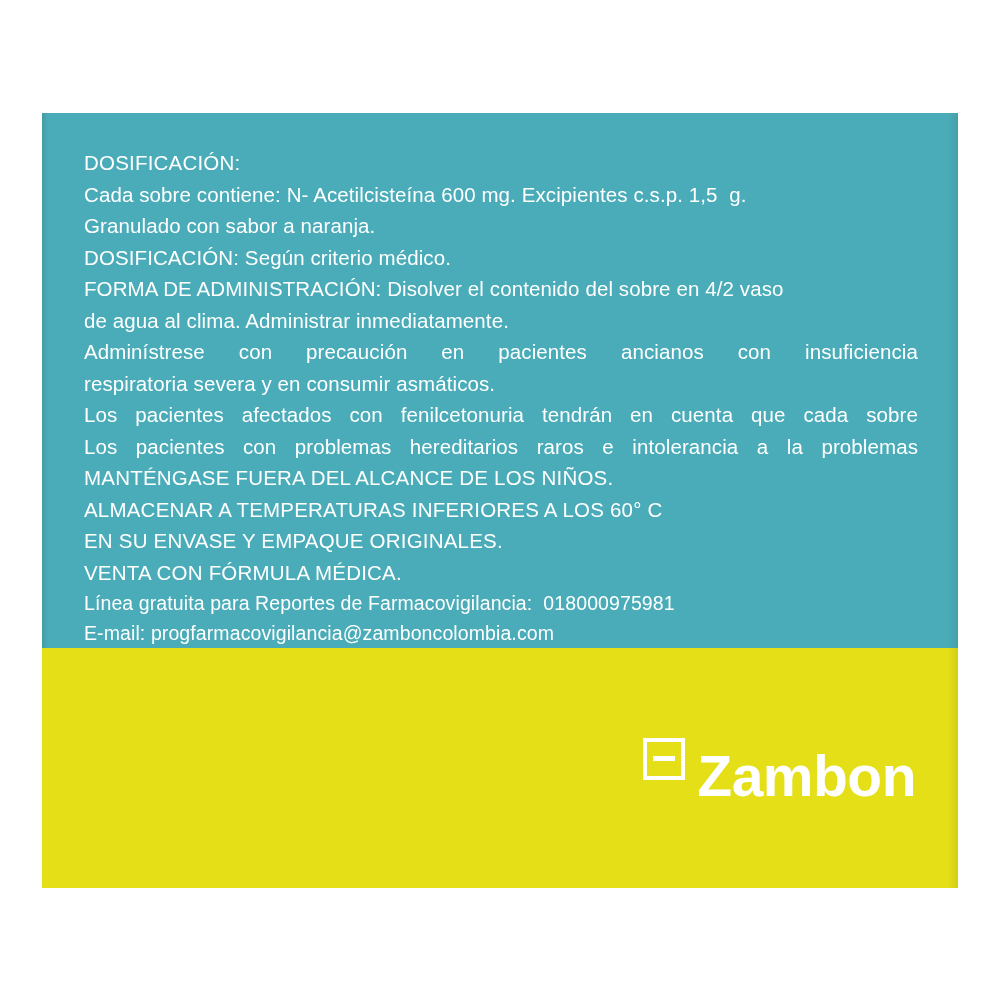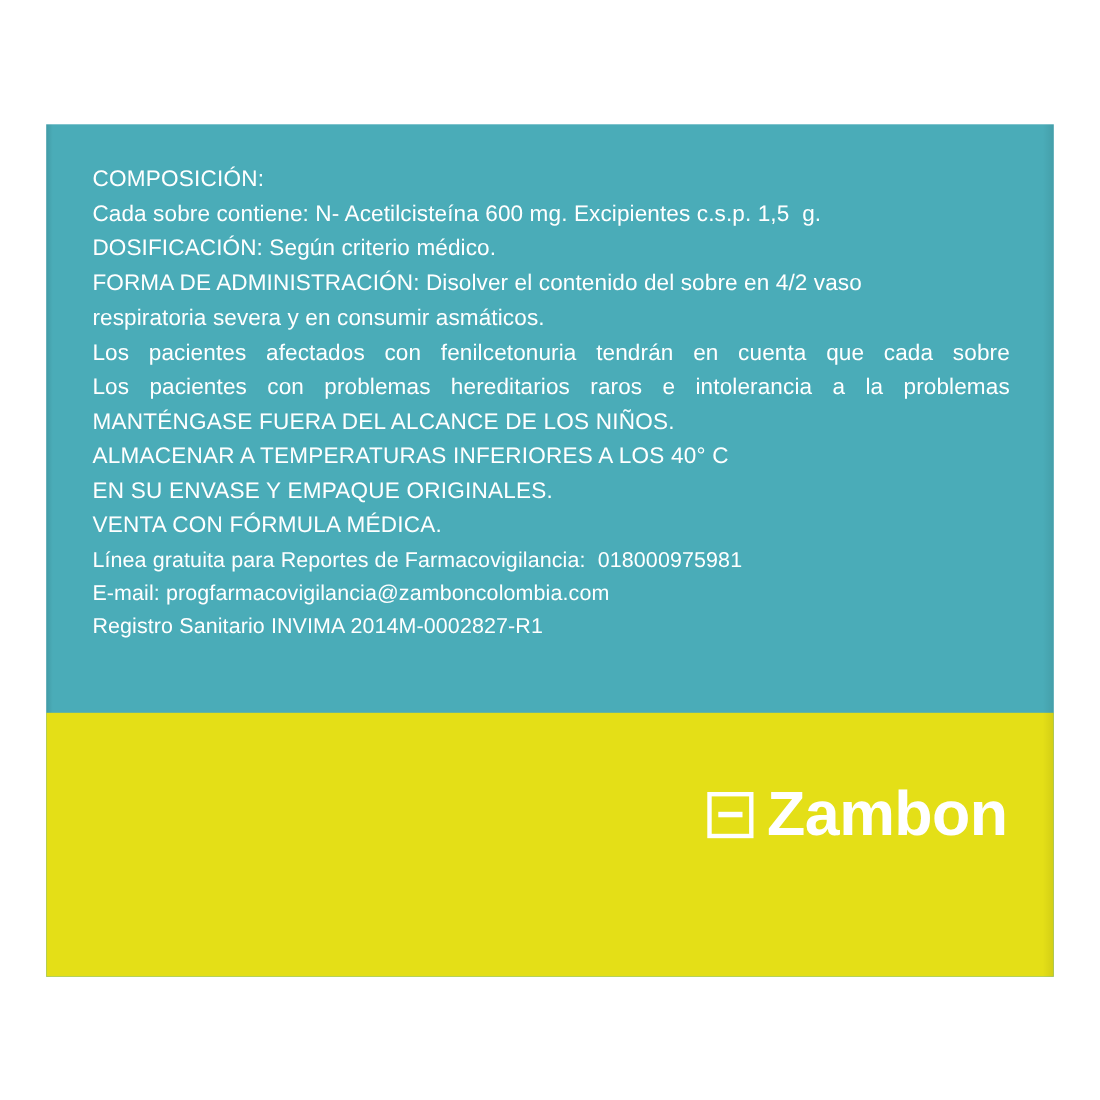--- a/index.html
+++ b/index.html
@@ -107,37 +107,41 @@
     top: 50%;
     margin-top: -2.5px;
   }
   #brand-name {
     color: #ffffff;
     font-size: 57px;
     font-weight: bold;
     letter-spacing: -0.5px;
     line-height: 1;
     font-family: "Liberation Sans", sans-serif;
+    margin-top: 36px;
   }
 </style>
 </head>
 <body>
 
 <div id="package">
 
   <div id="text-panel">
-    <div class="line caps">COMPOSICIÓN:</div>
+    <div class="line caps">DOSIFICACIÓN:</div>
     <div class="line">Cada sobre contiene: N- Acetilcisteína 600 mg. Excipientes c.s.p. 1,5  g.</div>
+    <div class="line">Granulado con sabor a naranja.</div>
     <div class="line">DOSIFICACIÓN: Según criterio médico.</div>
     <div class="line">FORMA DE ADMINISTRACIÓN: Disolver el contenido del sobre en 4/2 vaso</div>
+    <div class="line">de agua al clima. Administrar inmediatamente.</div>
+    <div class="line justify">Adminístrese con precaución en pacientes ancianos con insuficiencia</div>
     <div class="line">respiratoria severa y en consumir asmáticos.</div>
     <div class="line justify">Los pacientes afectados con fenilcetonuria tendrán en cuenta que cada sobre</div>
     <div class="line justify">Los pacientes con problemas hereditarios raros e intolerancia a la problemas</div>
     <div class="line caps">MANTÉNGASE FUERA DEL ALCANCE DE LOS NIÑOS.</div>
-    <div class="line caps">ALMACENAR A TEMPERATURAS INFERIORES A LOS 40° C</div>
+    <div class="line caps">ALMACENAR A TEMPERATURAS INFERIORES A LOS 60° C</div>
     <div class="line caps">EN SU ENVASE Y EMPAQUE ORIGINALES.</div>
     <div class="line caps">VENTA CON FÓRMULA MÉDICA.</div>
     <div class="line small-info">Línea gratuita para Reportes de Farmacovigilancia:  018000975981</div>
     <div class="line small-info">E-mail: progfarmacovigilancia@zamboncolombia.com</div>
     <div class="line small-info">Registro Sanitario INVIMA 2014M-0002827-R1</div>
   </div>
 
   <div id="footer-band">
     <div id="brand">
       <div id="brand-mark">

